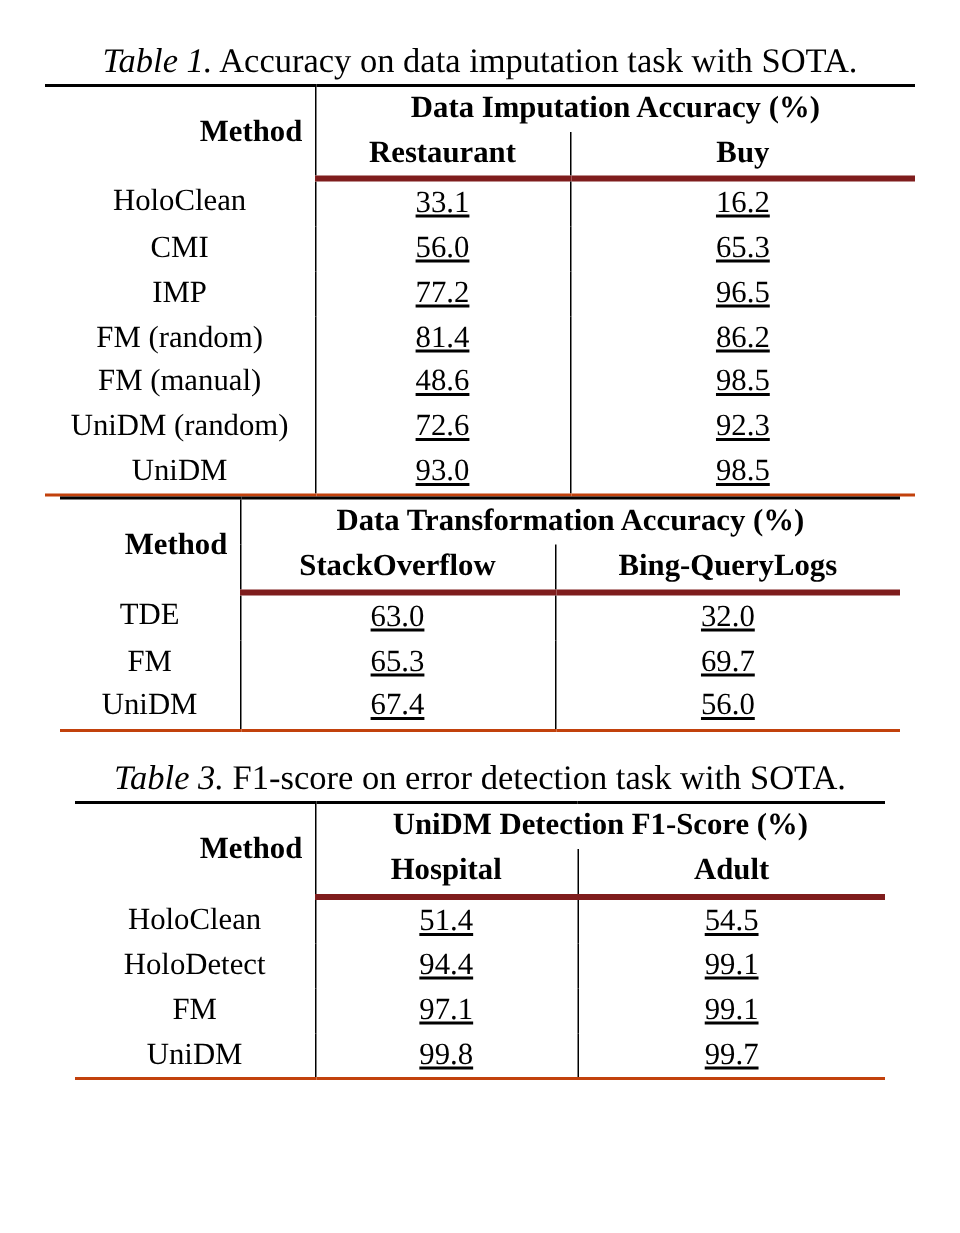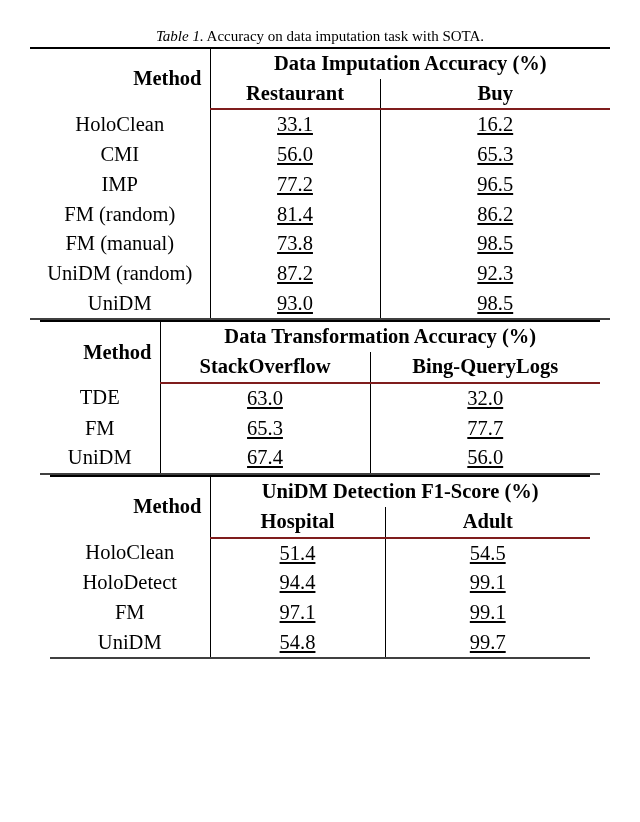--- a/index.html
+++ b/index.html
@@ -10,21 +10,21 @@
     color: #000;
     font-size: 20.5px;
   }
   .page {
     width: 640px;
     padding: 10px 20px 20px 20px;
     box-sizing: border-box;
   }
   .caption {
     text-align: center;
-    font-size: 15px;
+    font-size: 23px;
     margin-bottom: 2px;
     margin-top: 18px;
   }
   .caption .tableword {
     font-style: italic;
   }
   .tbl {
     border-collapse: collapse;
     margin: 0 auto;
     table-layout: fixed;
@@ -46,22 +46,22 @@
   .tbl .col1 {
     font-weight: bold;
     text-align: center;
     border-right: 1.5px solid #000;
   }
   .tbl .col2 {
     font-weight: bold;
     text-align: center;
   }
   .tbl .toprule td, .tbl .toprule th { border-top: 2px solid #000; }
-  .tbl .midrule-under td, .tbl .midrule-under th { border-bottom: 2px solid #7f1d1d; }
-  .tbl .botrule td, .tbl .botrule th { border-bottom: 2px solid #404040; }
+  .tbl .midrule-under td, .tbl .midrule-under th { border-bottom: 4px solid #7f1d1d; }
+  .tbl .botrule td, .tbl .botrule th { border-bottom: 2px solid #c2410c; }
   .tbl td.m {
     text-align: center;
     border-right: 1.5px solid #000;
   }
   .tbl td.v {
     text-align: center;
     text-decoration: underline;
   }
   .tbl td.v1 {
     border-right: 1.5px solid #000;
@@ -104,26 +104,26 @@
           <td class="v v1">77.2</td>
           <td class="v">96.5</td>
         </tr>
   <tr>
           <td class="m">FM (random)</td>
           <td class="v v1">81.4</td>
           <td class="v">86.2</td>
         </tr>
   <tr>
           <td class="m">FM (manual)</td>
-          <td class="v v1">73.8</td>
+          <td class="v v1">48.6</td>
           <td class="v">98.5</td>
         </tr>
   <tr>
           <td class="m">UniDM (random)</td>
-          <td class="v v1">87.2</td>
+          <td class="v v1">72.6</td>
           <td class="v">92.3</td>
         </tr>
   <tr class="botrule">
           <td class="m">UniDM</td>
           <td class="v v1">93.0</td>
           <td class="v">98.5</td>
         </tr>
 </tbody>
     </table>
 
@@ -143,30 +143,33 @@
     <th class="col2">Bing-QueryLogs</th>
   </tr>
   <tr>
           <td class="m">TDE</td>
           <td class="v v1">63.0</td>
           <td class="v">32.0</td>
         </tr>
   <tr>
           <td class="m">FM</td>
           <td class="v v1">65.3</td>
-          <td class="v">77.7</td>
+          <td class="v">69.7</td>
         </tr>
   <tr class="botrule">
           <td class="m">UniDM</td>
           <td class="v v1">67.4</td>
           <td class="v">56.0</td>
         </tr>
 </tbody>
     </table>
 
+<div class="caption">
+  <span class="tableword">Table 3.</span><span> F1-score on error detection task with SOTA.</span>
+</div>
 <table class="tbl">
   <colgroup>
     <col style="width:160px">
     <col style="width:175px">
     <col style="width:205px">
   </colgroup>
   <tbody>
         <tr class="toprule">
     <th rowspan="2" class="method-head">Method</th>
     <th colspan="2" class="acc-head">UniDM Detection F1-Score (%)</th>
@@ -185,19 +188,19 @@
           <td class="v v1">94.4</td>
           <td class="v">99.1</td>
         </tr>
   <tr>
           <td class="m">FM</td>
           <td class="v v1">97.1</td>
           <td class="v">99.1</td>
         </tr>
   <tr class="botrule">
           <td class="m">UniDM</td>
-          <td class="v v1">54.8</td>
+          <td class="v v1">99.8</td>
           <td class="v">99.7</td>
         </tr>
 </tbody>
     </table>
 
 </div>
 
 </body></html>

